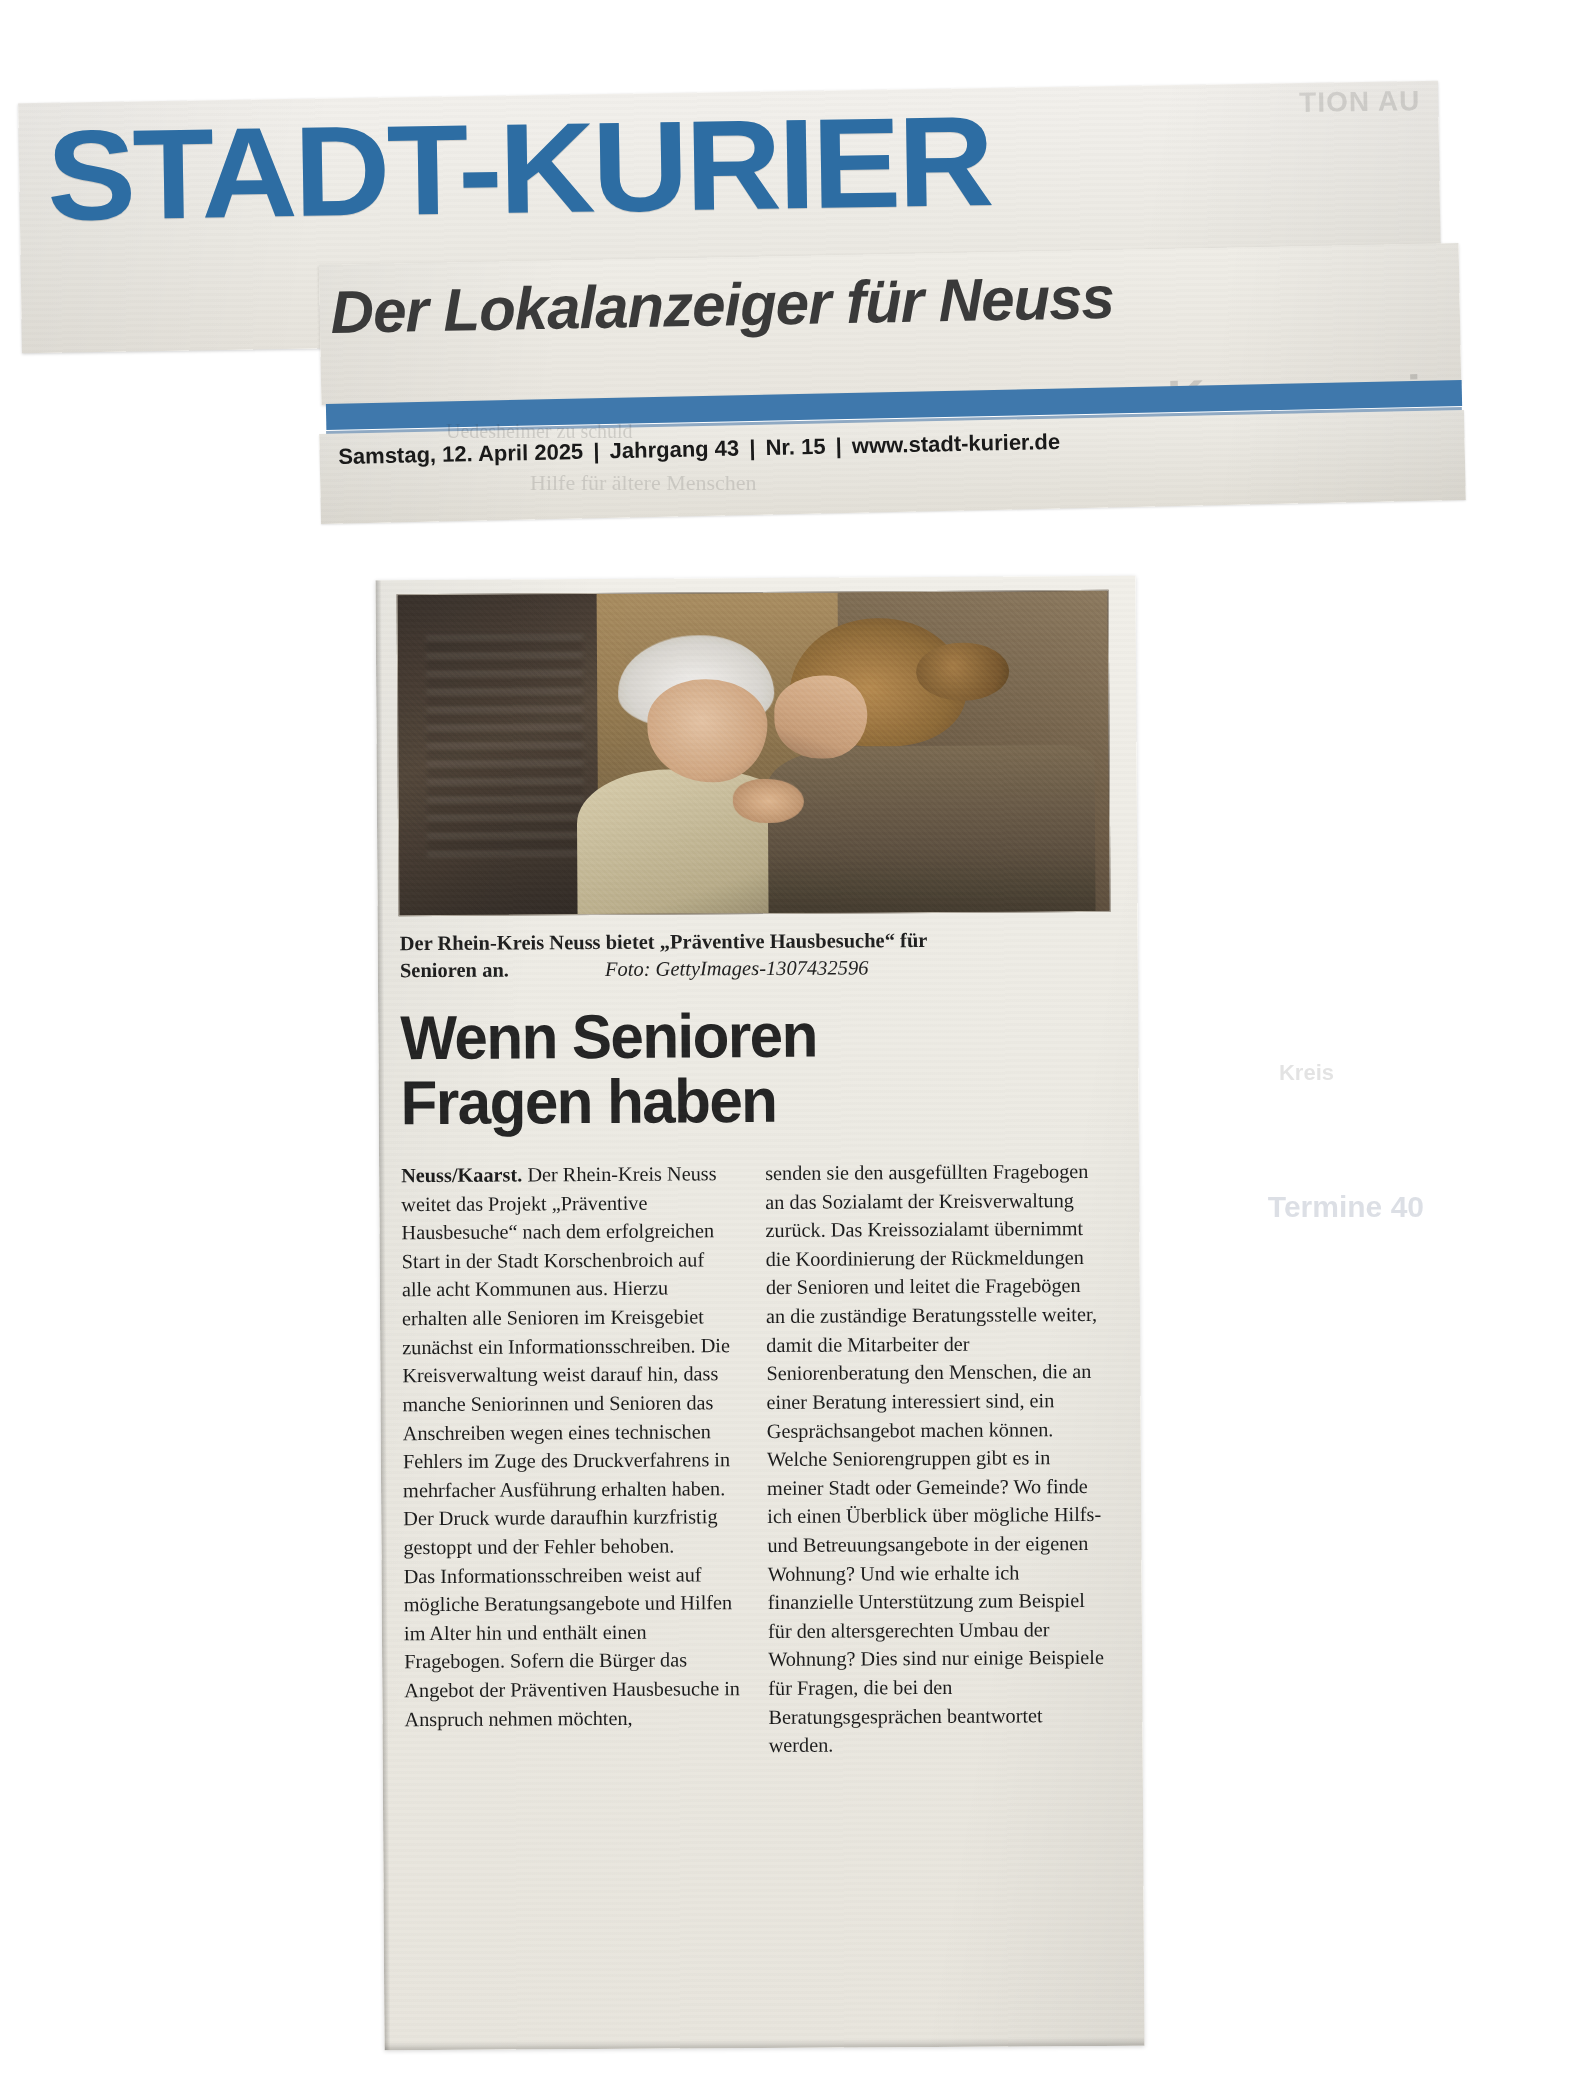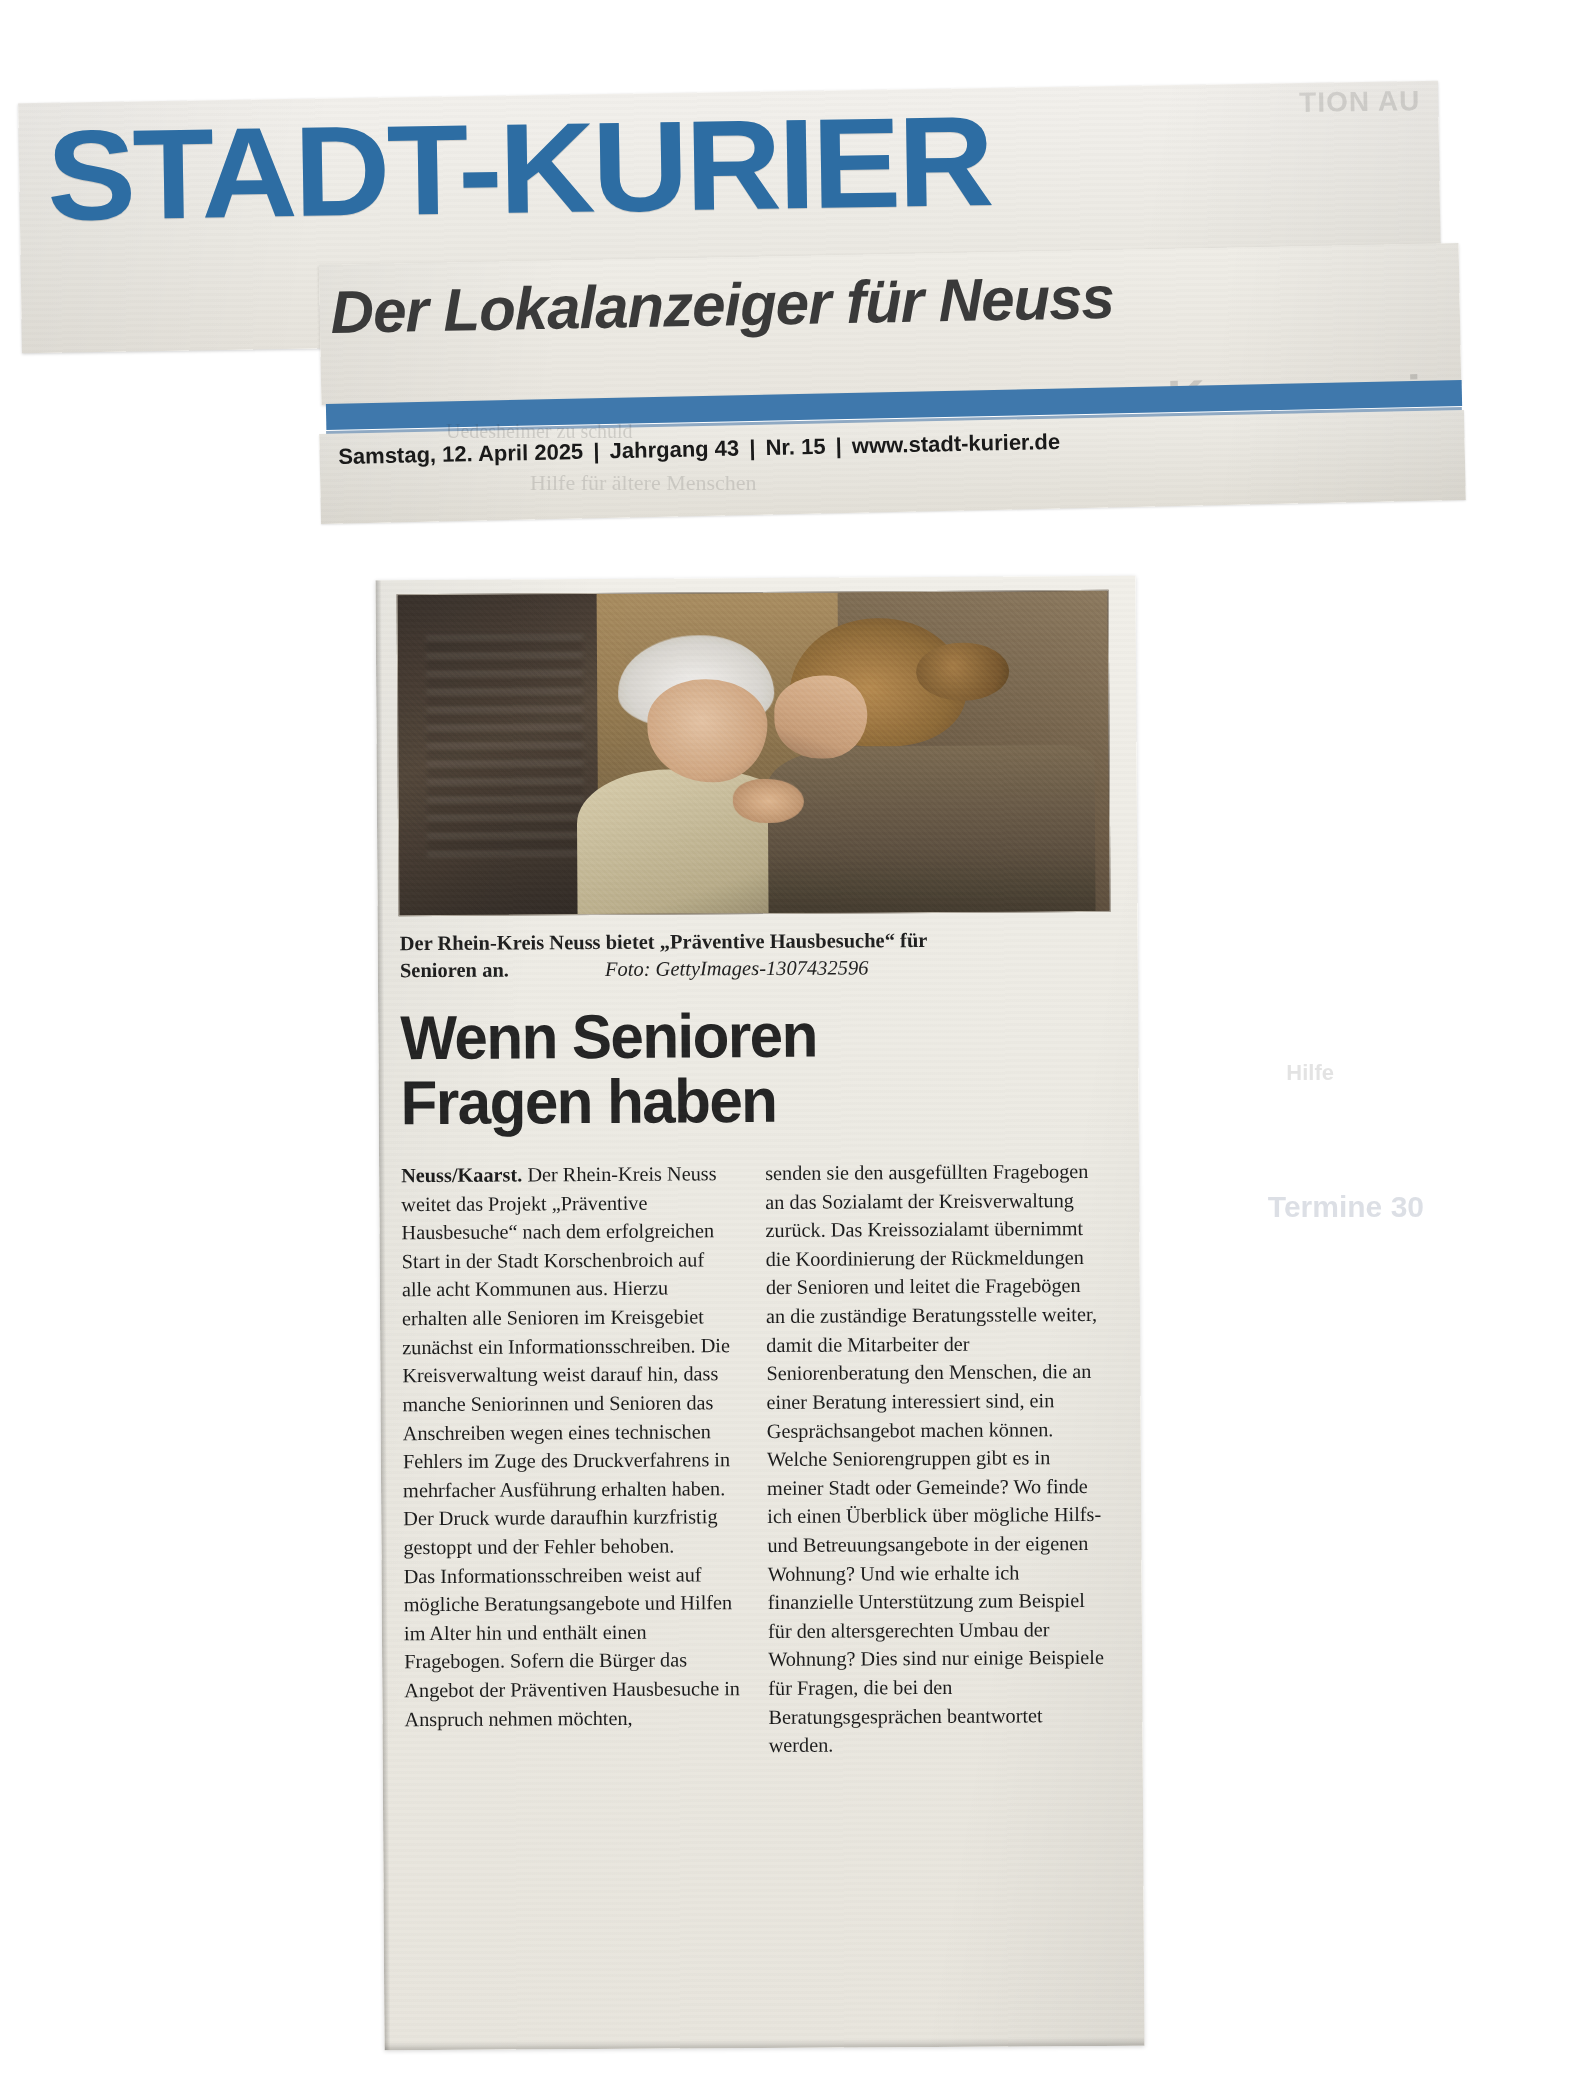--- a/index.html
+++ b/index.html
@@ -366,22 +366,22 @@
     <span>Jahrgang 43</span>
     <span class="sep">|</span>
     <span>Nr. 15</span>
     <span class="sep">|</span>
     <span>www.stadt-kurier.de</span>
   </div>
 </div>
 
 <div class="ghost-text ghost-5">Uedesheimer zu schuld</div>
 <div class="ghost-text ghost-6">Hilfe für ältere Menschen</div>
-<div class="ghost-text ghost-8">Hilfe</div>
-<div class="ghost-text ghost-7">Termine 30</div>
+<div class="ghost-text ghost-8">Kreis</div>
+<div class="ghost-text ghost-7">Termine 40</div>
 
 <div class="article">
   <div class="edge-shadow-left"></div>
   <div class="edge-shadow-bottom"></div>
 
   <div class="article-inner">
 
     <div class="photo">
       <div class="bg-left"></div>
       <div class="bg-mid"></div>

